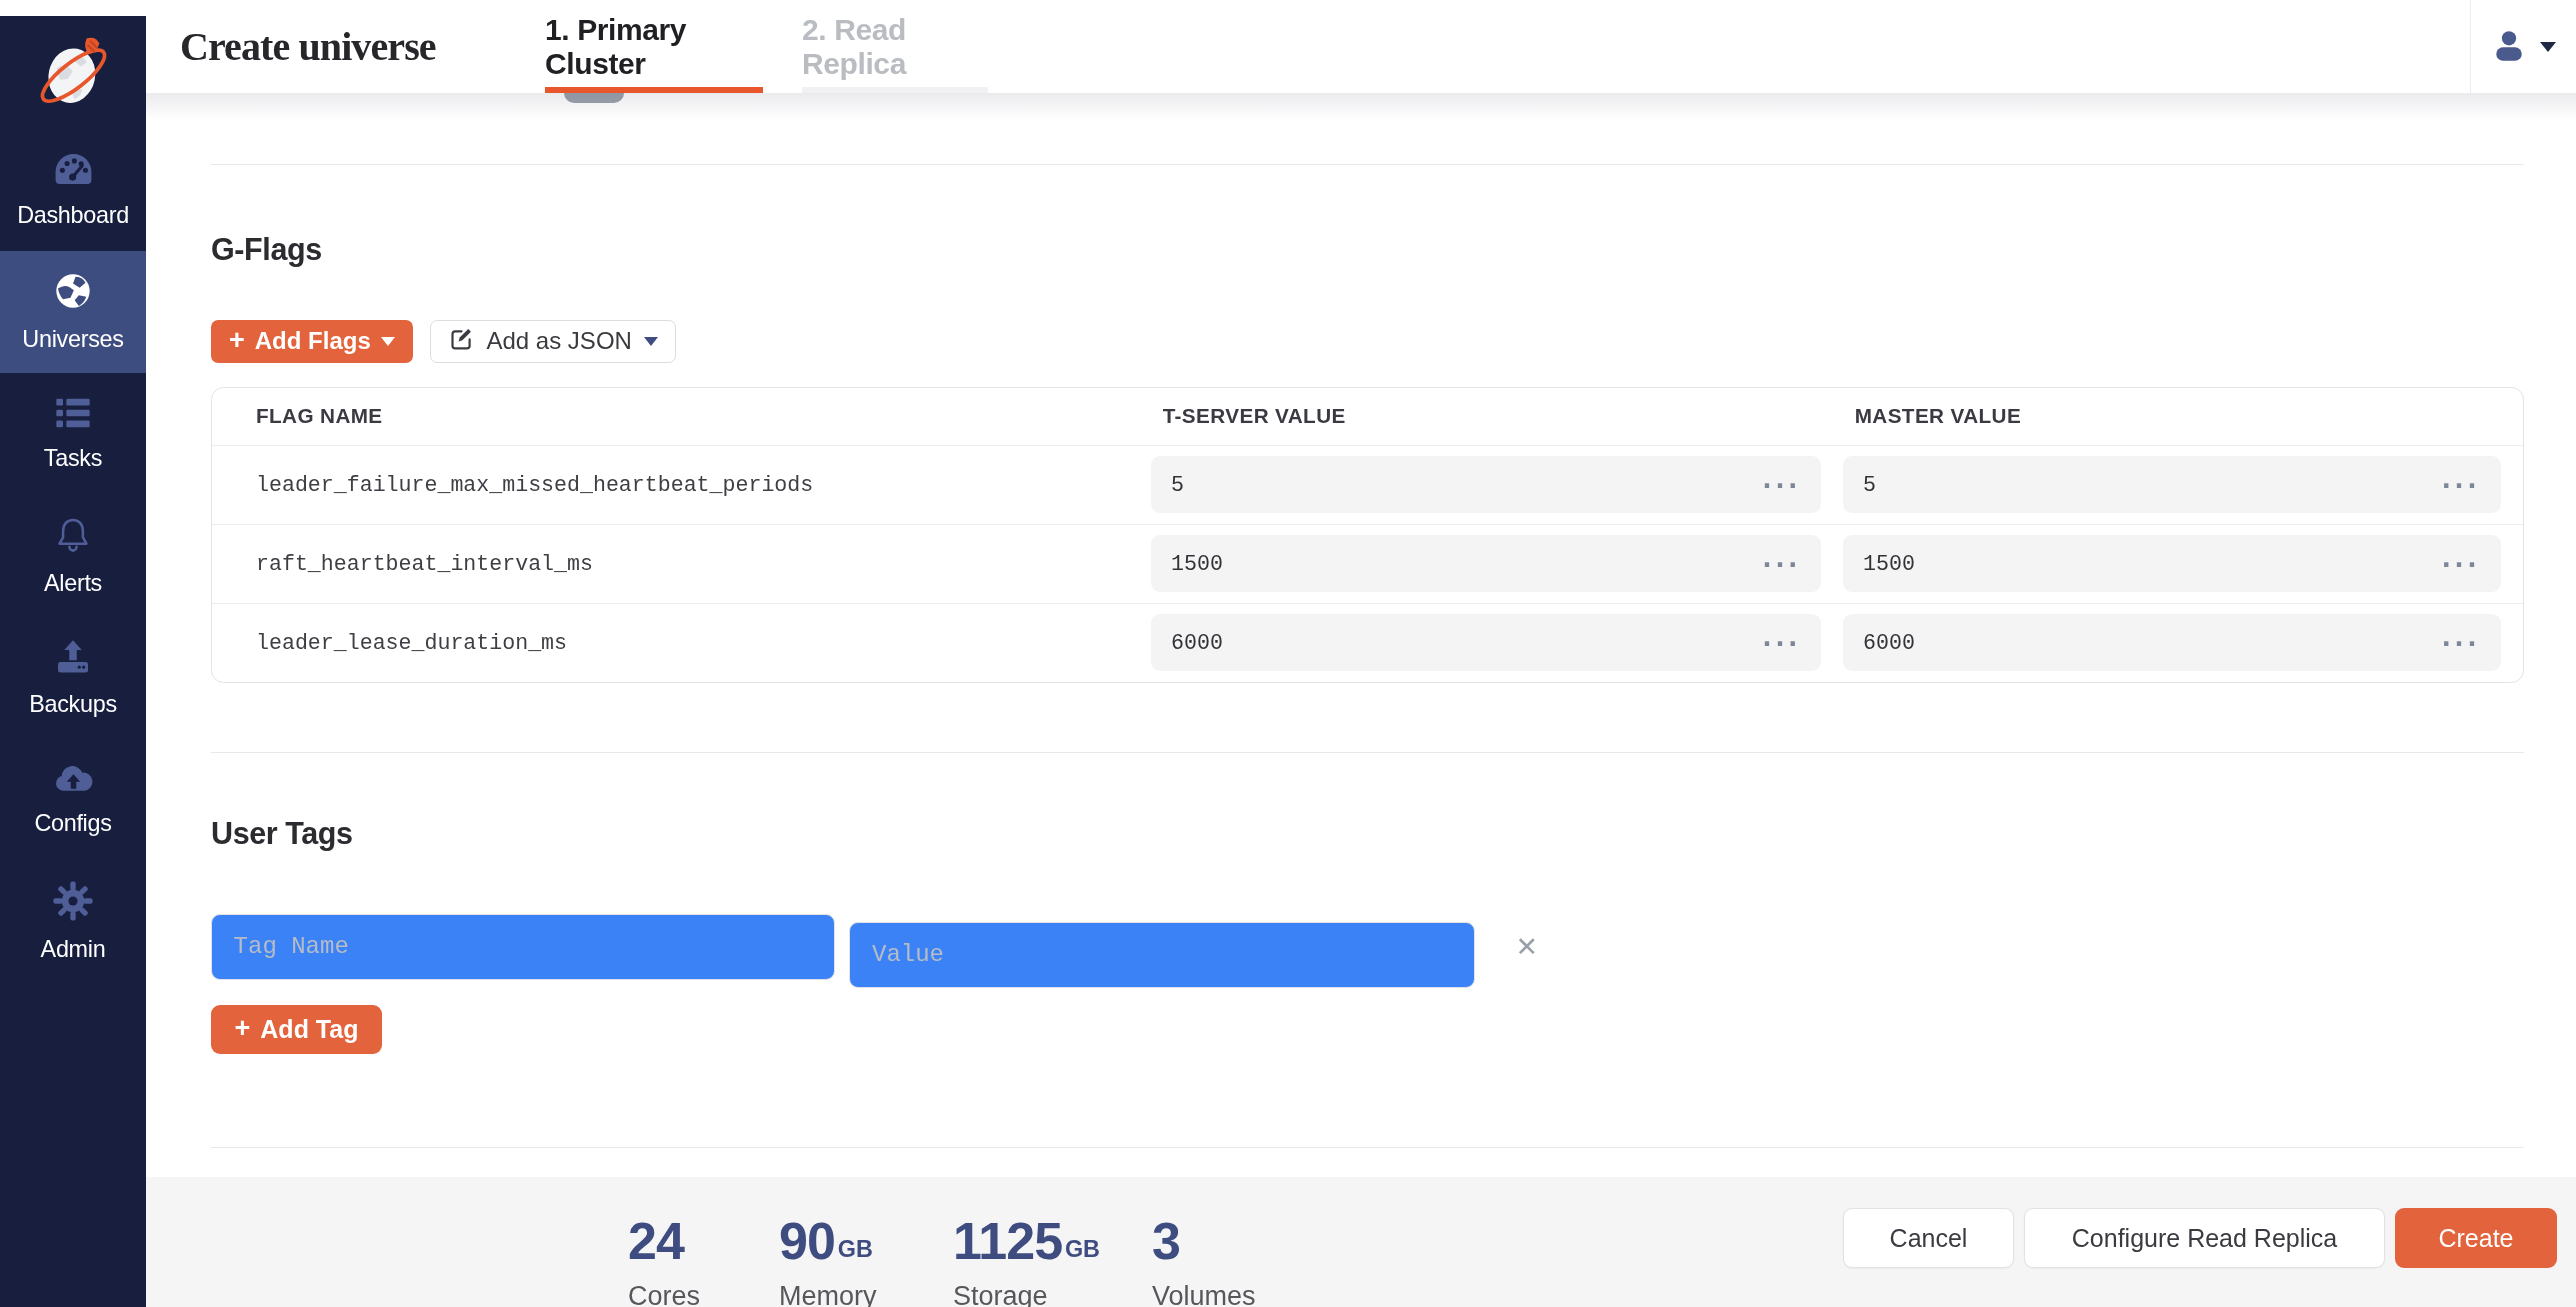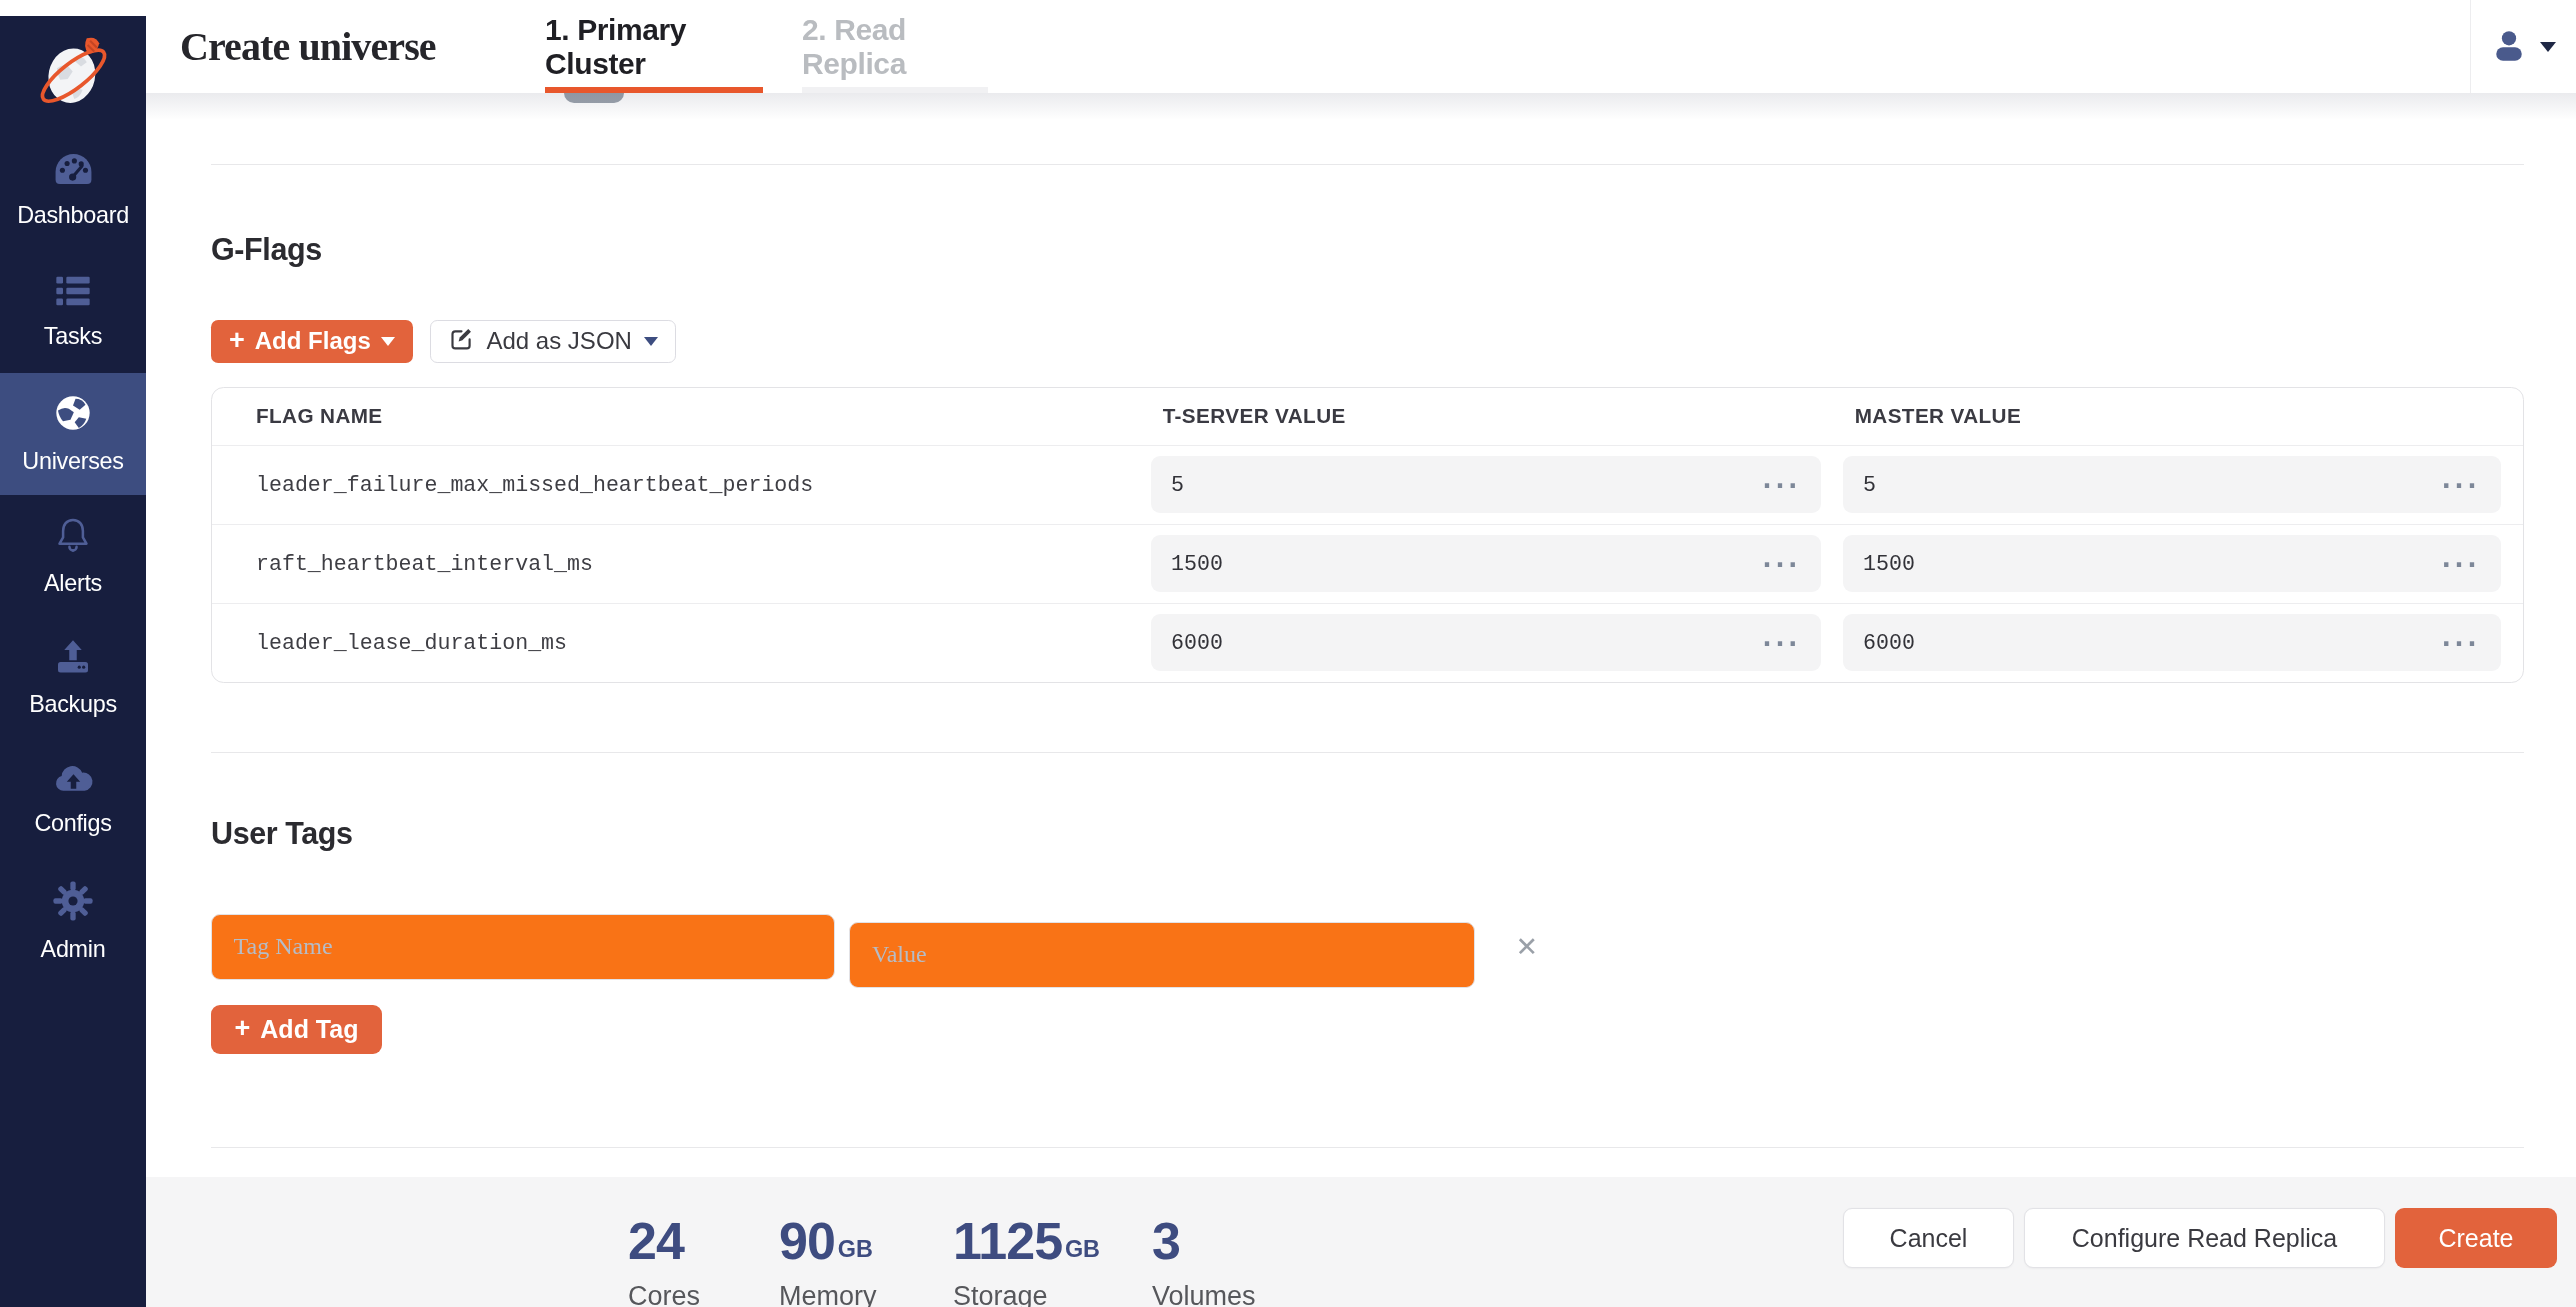--- a/index.html
+++ b/index.html
@@ -96,21 +96,21 @@
   }
   .col-tserver .val-pill { margin-right:21.6px; }
   .col-master .val-pill { margin-right:22.5px; }
   .val-text { font-size:21.6px; color:#323238; }
   .more-dots { font-size:30.5px; font-weight:bold; letter-spacing:2.7px; color:#7D8798; line-height:1; cursor:pointer; }
 
   
   .tag-row { margin-top:54px; display:flex; align-items:center; }
   .tag-input {
     height:66px; border:0.9px solid #E2E2E6; border-radius:9px; padding:0 21.6px;
-    font-family:Liberation Serif, serif; font-size:24px; color:#3A3A40; background:#f97316; outline:none;
+    font-family:Liberation Mono, monospace; font-size:24px; color:#3A3A40; background:#3b82f6; outline:none;
   }
   .tag-input::placeholder { color:#B6BCC6; }
   .tag-name-input { width:624px; }
   .tag-value-input { width:626px; margin-left:14.4px;margin-top:16px; }
   .tag-remove { margin-left:40px; font-size:27px; color:#9AA0A8; background:none; border:none; cursor:pointer; line-height:1; font-family:"DejaVu Sans",sans-serif; }
   .btn-add-tag { margin-top:17px; height:49px; width:171px; justify-content:center; font-size:25px; font-weight:bold; border-radius:9px; }
 
   
   .footer { position:absolute; left:146px; right:0; bottom:0; height:131px; background:#F5F5F6; z-index:15; }
   .stat { position:absolute; top:36px; }
@@ -158,44 +158,44 @@
             <circle cx="25" cy="11" r="3" fill="#171E3E"></circle>
               <circle cx="33" cy="14.5" r="3" fill="#171E3E"></circle>
             <circle cx="38" cy="22" r="3" fill="#171E3E"></circle>
             <line x1="23" y1="30" x2="34" y2="17" stroke="#171E3E" stroke-width="3.6" stroke-linecap="round"></line>
             <circle cx="23" cy="30" r="4.2" fill="#171E3E"></circle>
           </svg>
         </span>
         <span class="nav-label">Dashboard</span>
       </div>
 
+      <div class="nav-item active">
+        <span>
+          <svg width="40" height="40" viewBox="0 0 48 48">
+            <circle cx="24" cy="24" r="20" fill="#ffffff"></circle>
+            <path d="M6 21 q7 -5 13 -2 l6 4 -4 9 -9 2 q-5 -6 -6 -13z" fill="#3D4D80"></path>
+            <path d="M27 7 q8 0 12 7 l-7 6 -8 -5 z" fill="#3D4D80"></path>
+            <path d="M31 29 l9 2 q-3 8 -9 11 l-5 -7 z" fill="#3D4D80"></path>
+          </svg>
+        </span>
+        <span class="nav-label">Universes</span>
+      </div>
+
       <div class="nav-item">
         <span>
           <svg width="40" height="34" viewBox="0 0 48 40" fill="#4F5E96">
             <rect x="4" y="3" width="8" height="8" rx="1.5"></rect>
               <rect x="16" y="3" width="28" height="8" rx="1.5"></rect>
             <rect x="4" y="16" width="8" height="8" rx="1.5"></rect>
               <rect x="16" y="16" width="28" height="8" rx="1.5"></rect>
             <rect x="4" y="29" width="8" height="8" rx="1.5"></rect>
               <rect x="16" y="29" width="28" height="8" rx="1.5"></rect>
           </svg>
         </span>
         <span class="nav-label">Tasks</span>
-      </div>
-
-      <div class="nav-item active">
-        <span>
-          <svg width="40" height="40" viewBox="0 0 48 48">
-            <circle cx="24" cy="24" r="20" fill="#ffffff"></circle>
-            <path d="M6 21 q7 -5 13 -2 l6 4 -4 9 -9 2 q-5 -6 -6 -13z" fill="#3D4D80"></path>
-            <path d="M27 7 q8 0 12 7 l-7 6 -8 -5 z" fill="#3D4D80"></path>
-            <path d="M31 29 l9 2 q-3 8 -9 11 l-5 -7 z" fill="#3D4D80"></path>
-          </svg>
-        </span>
-        <span class="nav-label">Universes</span>
       </div>
 
       <div class="nav-item">
         <span>
           <svg width="38" height="40" viewBox="0 0 48 46">
             <path d="M24 4 C32 4 36.5 10 36.5 18 v8 l4.5 8 H7 l4.5 -8 v-8 C11.5 10 16 4 24 4 Z" fill="none" stroke="#4F5E96" stroke-width="3.2" stroke-linejoin="round"></path>
             <path d="M19.5 38 a4.5 4.5 0 0 0 9 0" fill="none" stroke="#4F5E96" stroke-width="3.2" stroke-linecap="round"></path>
             <circle cx="24" cy="42.5" r="1.8" fill="#4F5E96"></circle>
           </svg>
         </span>

